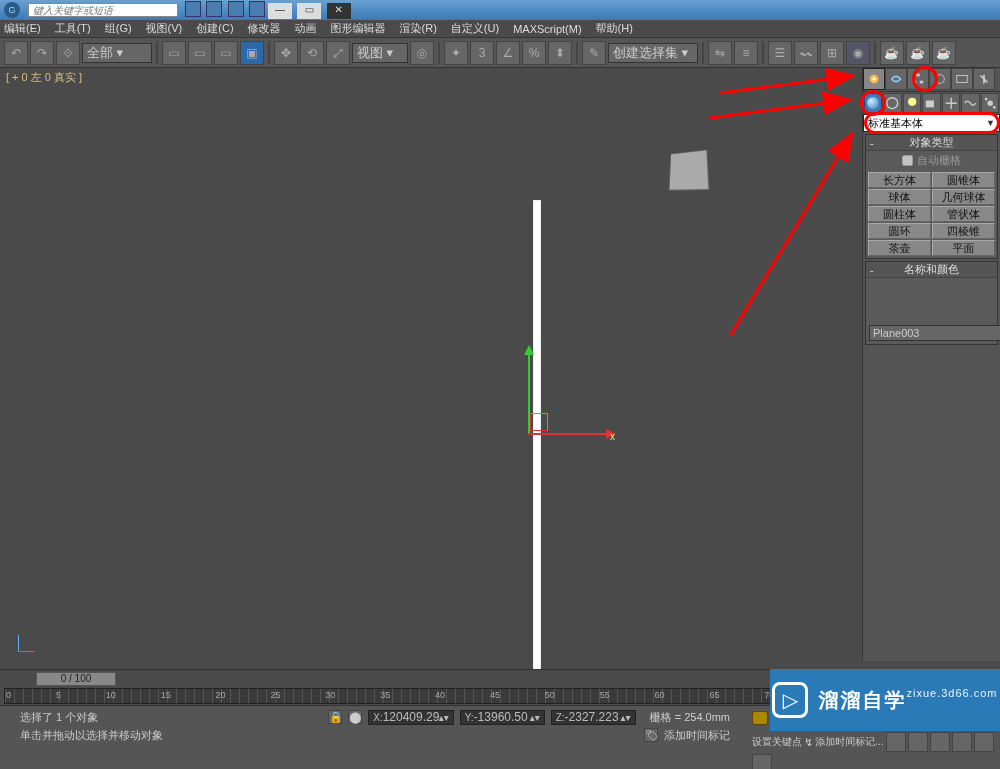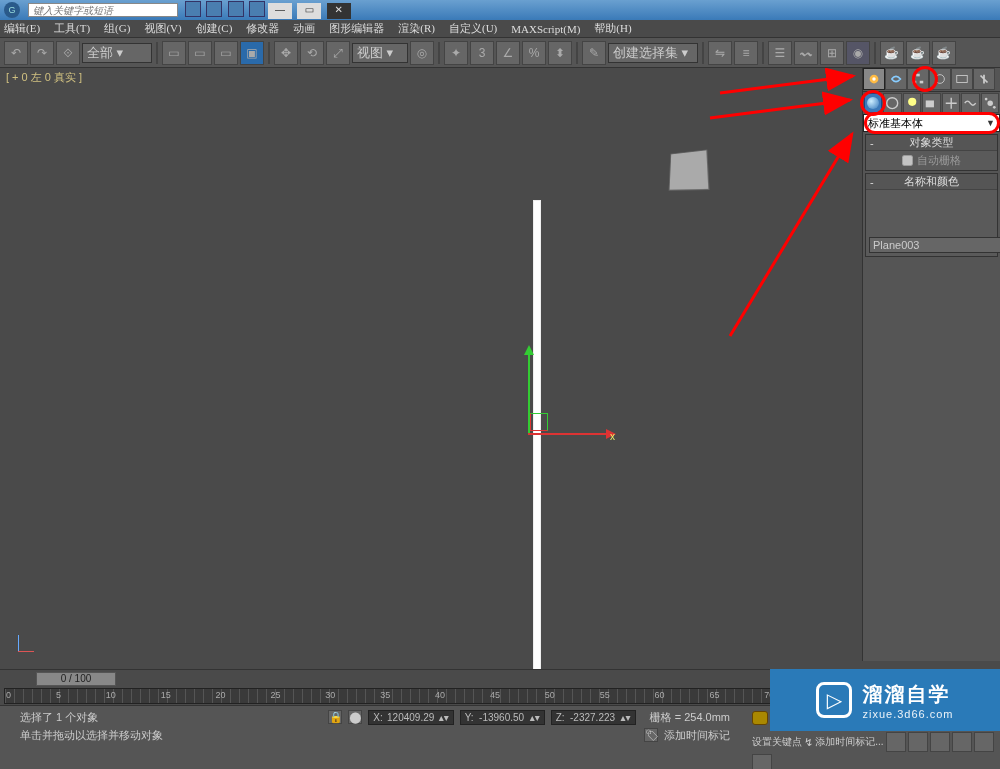--- a/index.html
+++ b/index.html
@@ -6,21 +6,21 @@
 body { width: 1000px; height: 769px; background: #4a4a4a; font-family: "Microsoft YaHei", Arial, sans-serif; font-size: 11px; color: #ccc; overflow: hidden; position: relative; }
 .titlebar { height: 20px; background: linear-gradient(to bottom, #6aa0d0, #3a7ab8); display: flex; align-items: center; padding: 0 4px; color: #fff; font-size: 12px; }
 .titlebar .logo { width: 16px; height: 16px; background: #2a5a8a; border-radius: 50%; margin-right: 8px; display:flex;align-items:center;justify-content:center;font-size:9px;color:#9dd;}
 .titlebar .title { flex: 1; text-align: center; }
 .titlebar .search { width: 150px; height: 14px; background: #fff; border: 1px solid #888; font-size: 10px; color:#888; font-style:italic; padding:0 4px; }
 .titlebar .winbtns span { display: inline-block; width: 24px; height: 16px; background: #ddd; margin-left: 2px; text-align:center; line-height:14px; color:#333; font-size:10px; }
 .titlebar .winbtns span.close { background:#333; color:#ddd; }
 .titlebar .helpicons { margin-left: 6px; }
 .titlebar .helpicons span { width:16px;height:16px;display:inline-block;background:#4a7eb0;margin:0 1px;border:1px solid #336; }
 .menubar { height: 18px; background: #4a4a4a; display: flex; align-items: center; padding: 0 4px; color: #ddd; font-size: 11px; border-bottom:1px solid #333; }
-.menubar span { margin-right: 14px; cursor:default;font-family:Liberation Serif, serif; }
+.menubar span { margin-right: 14px; cursor:default; }
 
 .toolbar { height: 30px; background: #555; display: flex; align-items: center; padding: 0 4px; border-bottom: 1px solid #333; gap:2px; }
 .toolbar .tb { width: 24px; height: 24px; background: #666; border: 1px solid #444; display:inline-flex;align-items:center;justify-content:center;font-size:12px;color:#aaa; }
 .toolbar .sel { width: 70px; height: 20px; background: #666; border: 1px solid #333; color:#ccc; font-size:13px; padding:0 4px; }
 .toolbar .sep { width:2px; height:22px; background:#444; margin:0 2px; }
 
 .viewport-area { position: absolute; top: 68px; left: 0; right: 138px; bottom: 100px; background: #4a4a4a; }
 .viewport-label { position:absolute; top:2px; left:6px; color:#d0c080; font-size:11px; }
 .plane-object { position:absolute; left:533px; top:132px; width:8px; height:490px; background:#fff; border:1px solid #eee; }
 .gizmo { position:absolute; left:528px; top:285px; }
@@ -61,36 +61,36 @@
 .timeslider { position:absolute; bottom:64px; left:0; right:0; height:36px; background:#4a4a4a; border-top:1px solid #333; }
 .timeslider .thumb { position:absolute; left:36px; top:2px; width:80px; height:14px; background:#888; border:1px solid #555;font-size:10px;text-align:center;color:#222; }
 .timeslider .ruler { position:absolute; left:4px; right:4px; top:18px; height:16px; background:#3a3a3a; border:1px solid #222; background-image:repeating-linear-gradient(90deg,#555 0,#555 1px,transparent 1px,transparent 9px); }
 .timeslider .ticks { position:absolute;left:4px;right:4px;top:20px;display:flex;justify-content:space-between;font-size:9px;color:#aaa;padding:0 2px; }
 
 .statusbar { position:absolute; bottom:0; left:0; right:0; height:64px; background:#555; border-top:1px solid #333; display:flex; }
 .sb-left { width:80px; background:#ddd; border:1px solid #888; font-size:9px; color:#000; padding:2px; display:flex;flex-direction:column;justify-content:space-between; }
 .sb-mid { flex:1; padding:2px 20px; font-size:11px; }
 .sb-mid .row { display:flex; align-items:center; height:18px; gap:6px; }
 .sb-mid .coord { background:#333; border:1px solid #222; padding:0 4px; height:15px;display:inline-flex;align-items:center;font-size:10px;color:#bbb; }
-.sb-mid .coord input { background:transparent;border:none;color:#bbb;width:56px;font-size:10px;text-align:center; }
+.sb-mid .coord input { background:transparent;border:none;color:#bbb;width:56px;font-size:12px; }
 .sb-mid .lock { width:14px;height:14px;display:inline-block;background:#666;border:1px solid #444; }
 .sb-right { width:250px; display:flex; flex-wrap:wrap; align-items:center; gap:2px; padding:2px; }
 .sb-right .rb { width:20px;height:20px;background:#666;border:1px solid #444; }
 .sb-right .txt { font-size:10px; }
 .sb-right .field { background:#666;border:1px solid #333;height:16px;width:60px;font-size:10px;color:#ccc;padding:0 2px; }
 
 .viewcube { position:absolute; top:74px; right:148px; width:54px; height:54px; }
 .viewcube .cube { width:40px;height:40px;background:#aaa;border:1px solid #666;position:absolute;top:8px;left:8px;transform:perspective(100px) rotateX(15deg) rotateY(-15deg);}
 
 .red-arrows { position:absolute; top:68px; left:0; right:138px; bottom:100px; pointer-events:none; }
 .red-circle { position:absolute; border:3px solid #f00; border-radius:50%; }
 
 .watermark { position:absolute; right:0; bottom:38px; width:230px; height:62px; background:#2a7ab8; display:flex; align-items:center; justify-content:center; gap:10px; color:#fff; }
 .watermark .wlogo { width:36px;height:36px;border:3px solid #fff;border-radius:8px;display:flex;align-items:center;justify-content:center;font-size:20px; }
-.watermark .wtext { display:flex;flex-direction:column; }
+.watermark .wtext { display:flex;flex-direction:row; }
 .watermark .big { font-size:20px; font-weight:bold; letter-spacing:2px; }
 .watermark .small { font-size:11px; letter-spacing:1px; opacity:.9; }
 .key-icon { width:16px;height:14px;background:#a80;border:1px solid #640;border-radius:3px; }
 </style>
 </head>
 <body>
 
 <div class="titlebar">
   <div class="logo">G</div>
   <input class="search" placeholder="键入关键字或短语" style="">
@@ -261,20 +261,32 @@
 
   <div class="rollout">
     <div class="rollhead">
         <span class="minus">-</span>
         <span>对象类型</span>
       </div>
     <label class="autogrid">
         <input type="checkbox" disabled="" style="">
         <span>自动栅格</span>
       </label>
+    <div class="btngrid">
+      <div class="b">长方体</div>
+      <div class="b">圆锥体</div>
+      <div class="b">球体</div>
+      <div class="b">几何球体</div>
+      <div class="b">圆柱体</div>
+      <div class="b">管状体</div>
+      <div class="b">圆环</div>
+      <div class="b">四棱锥</div>
+      <div class="b">茶壶</div>
+      <div class="b">平面</div>
+    </div>
   </div>
 
   <div class="rollout">
     <div class="rollhead">
         <span class="minus">-</span>
         <span>名称和颜色</span>
       </div>
     <div class="namecolor">
       <input value="Plane003" style="">
 

